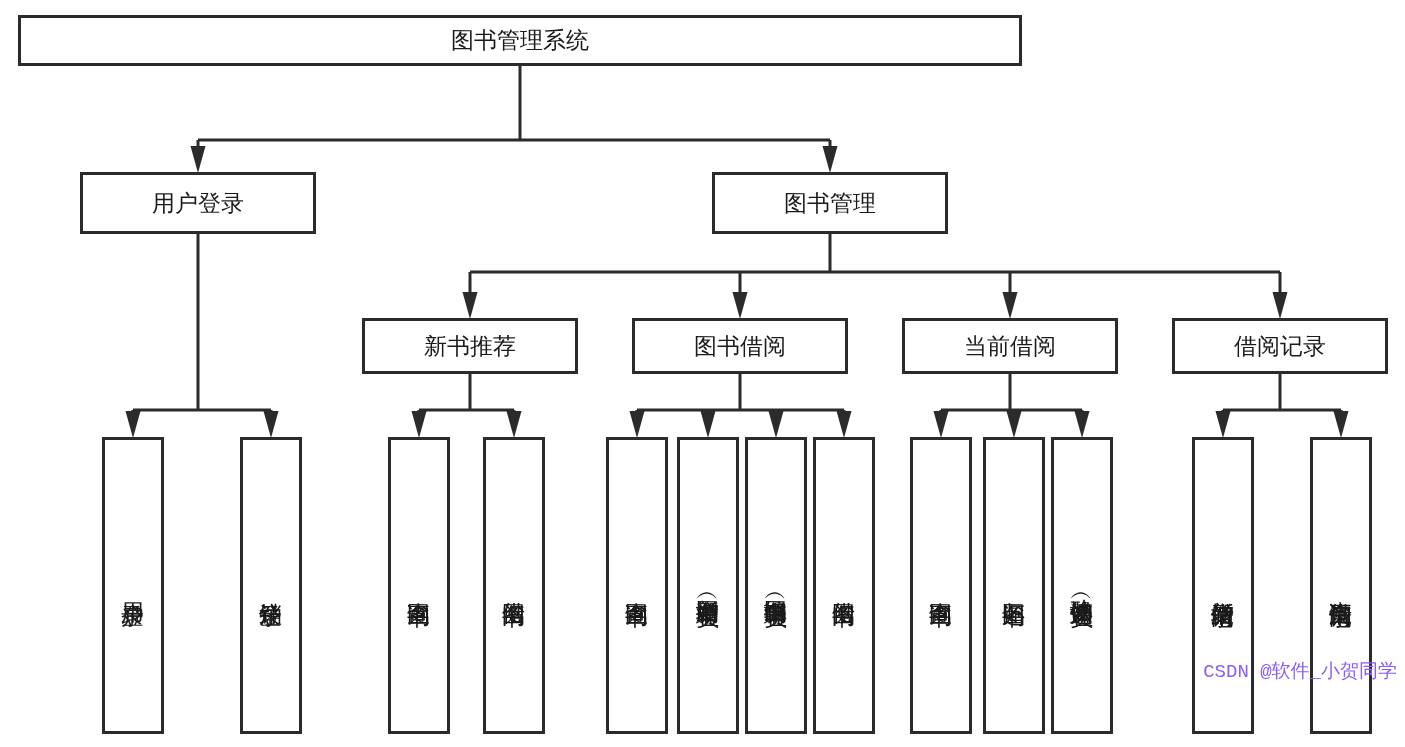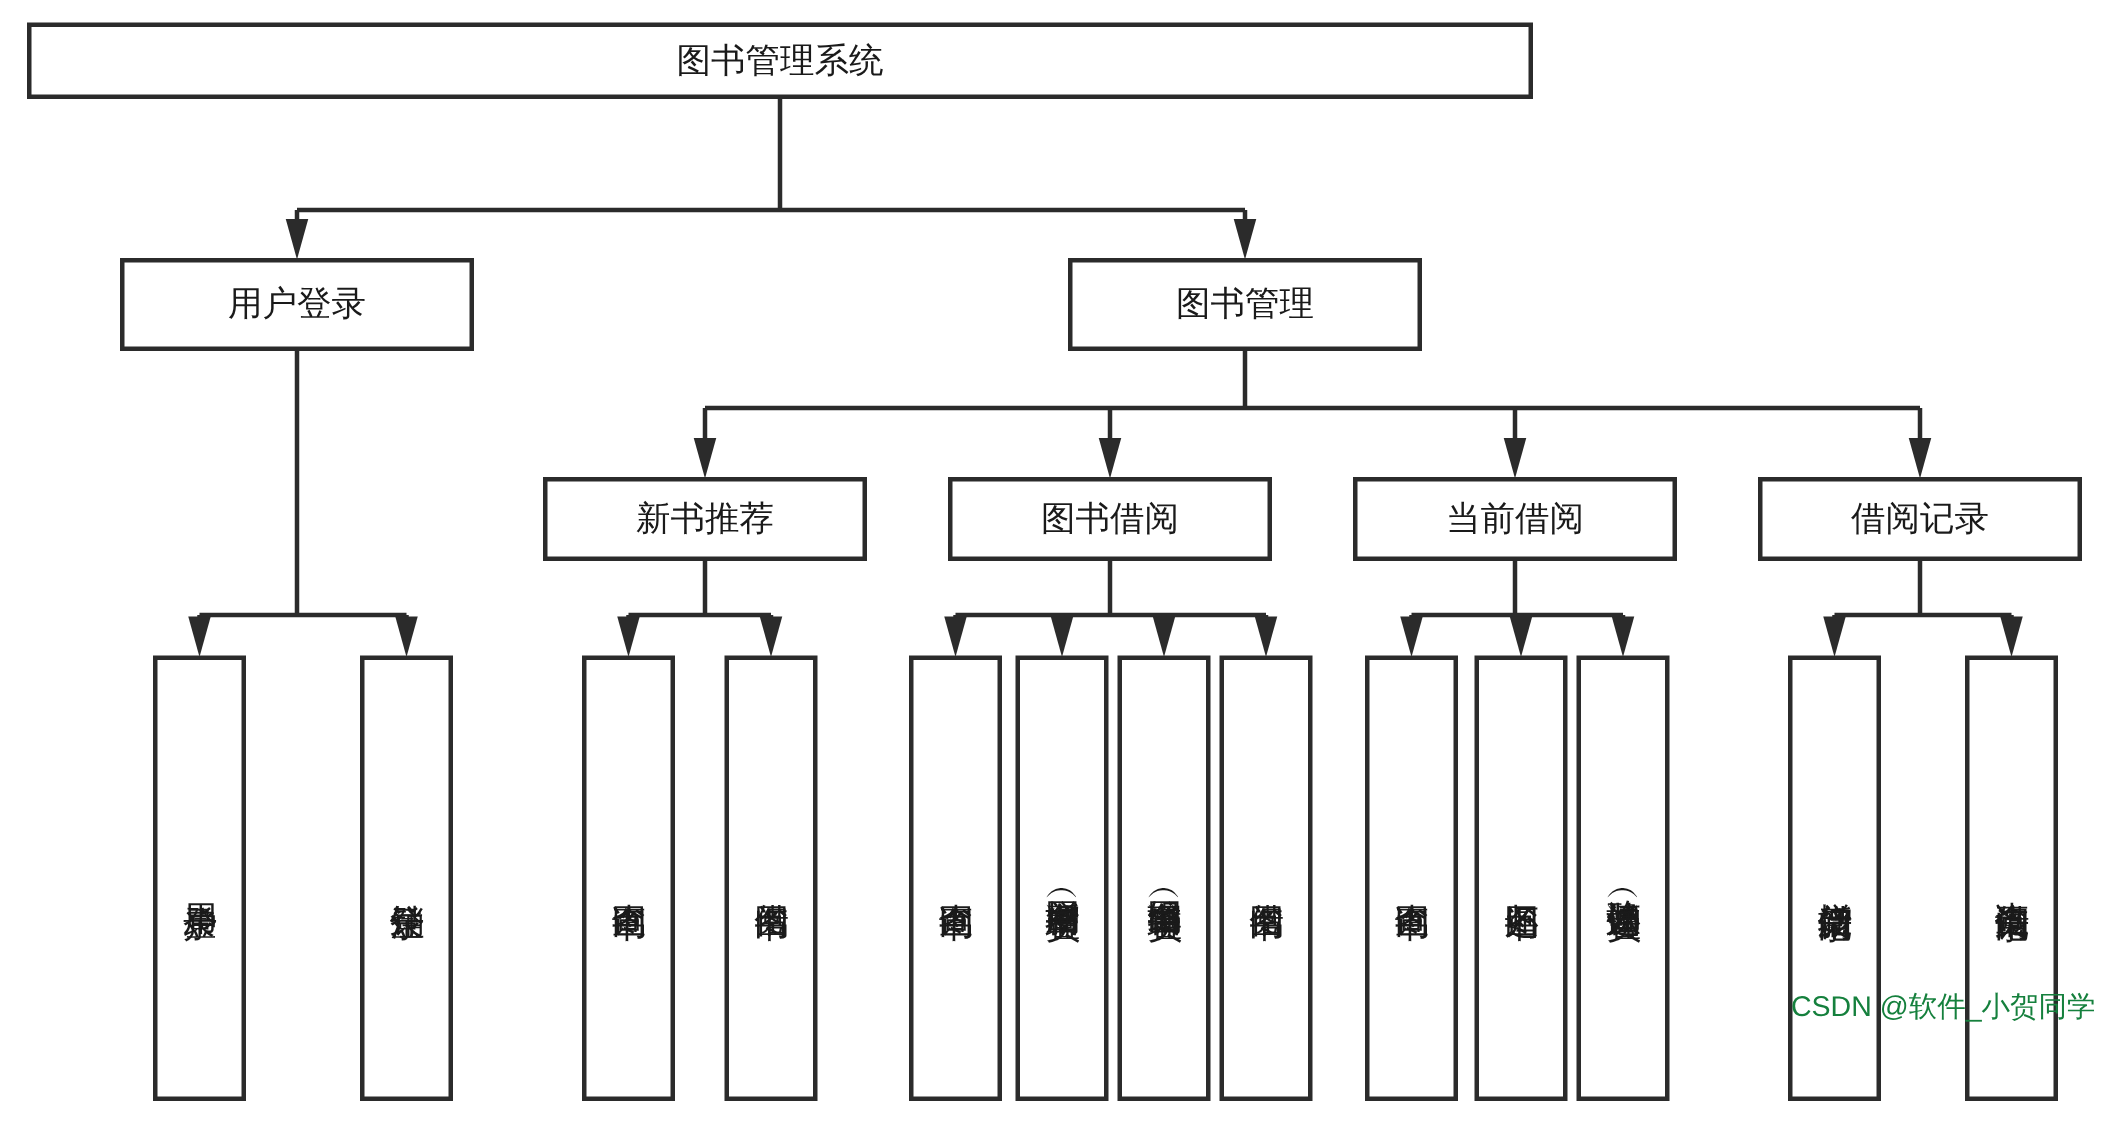--- a/index.html
+++ b/index.html
@@ -64,23 +64,23 @@
     align-items: center;
     justify-content: center;
     text-align: center;
     white-space: nowrap;
     pointer-events: none;
   }
   .watermark {
     position: absolute;
     right: 8px;
     bottom: 4px;
-    font-family: Liberation Sans, sans-serif;
+    font-family: Liberation Mono, monospace;
     font-size: 19px;
-    color: #15803d;
+    color: #8b5cf6;
     white-space: nowrap;
     user-select: none;
   }
 </style>
 </head>
 <body>
 
 <div id="diagram-root">
   <svg id="diagram-svg" viewBox="0 0 1405 747" aria-label="图书管理系统功能结构图">
     <g id="edges-layer">

